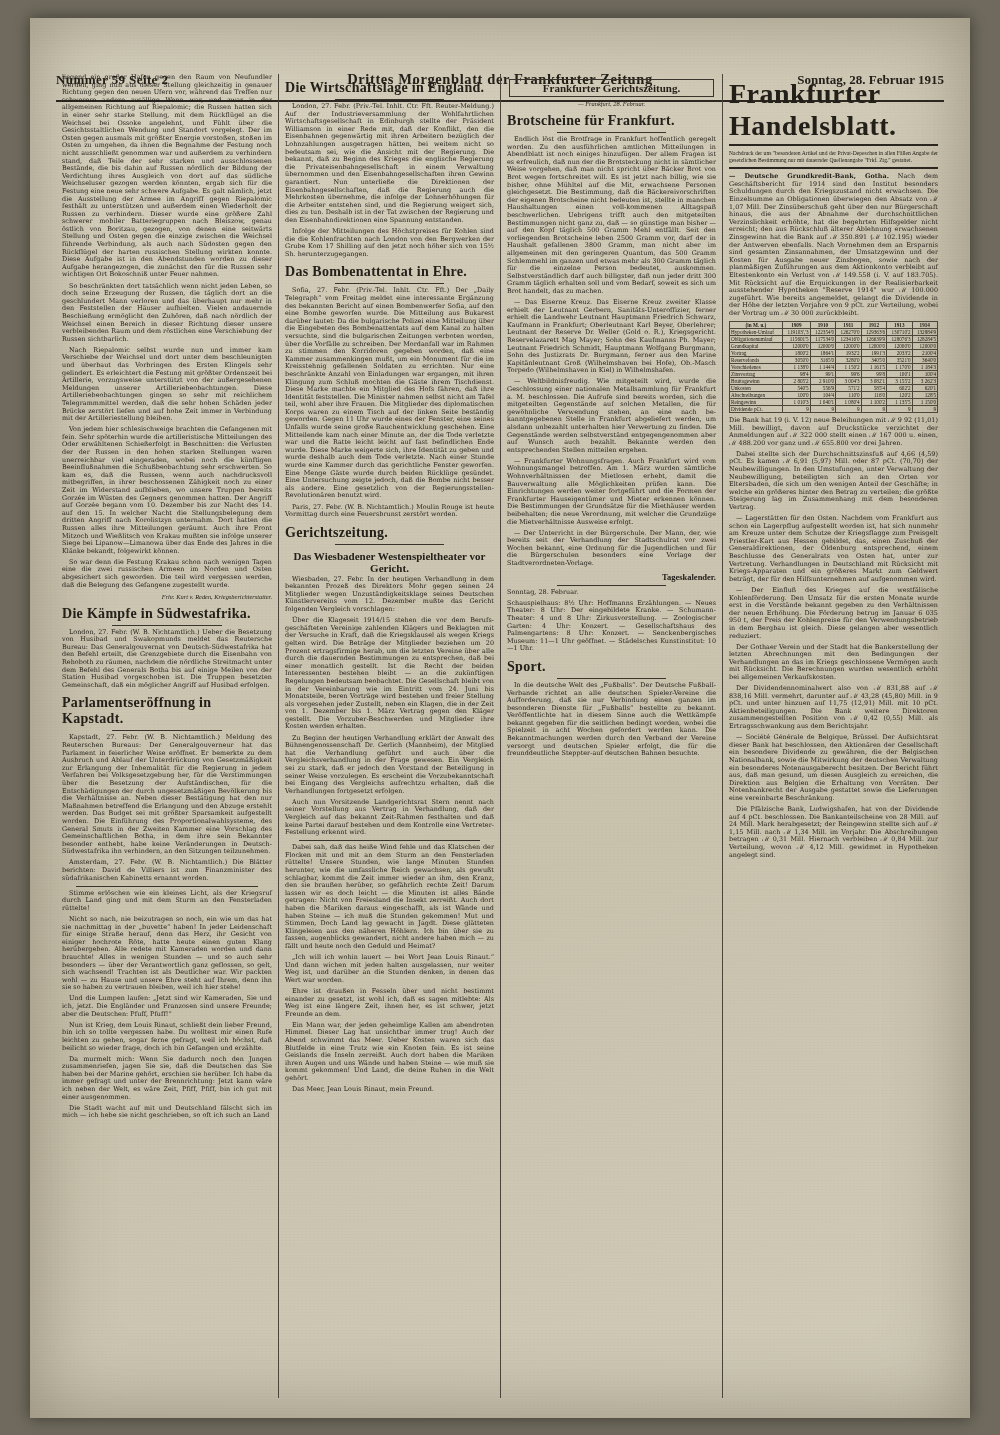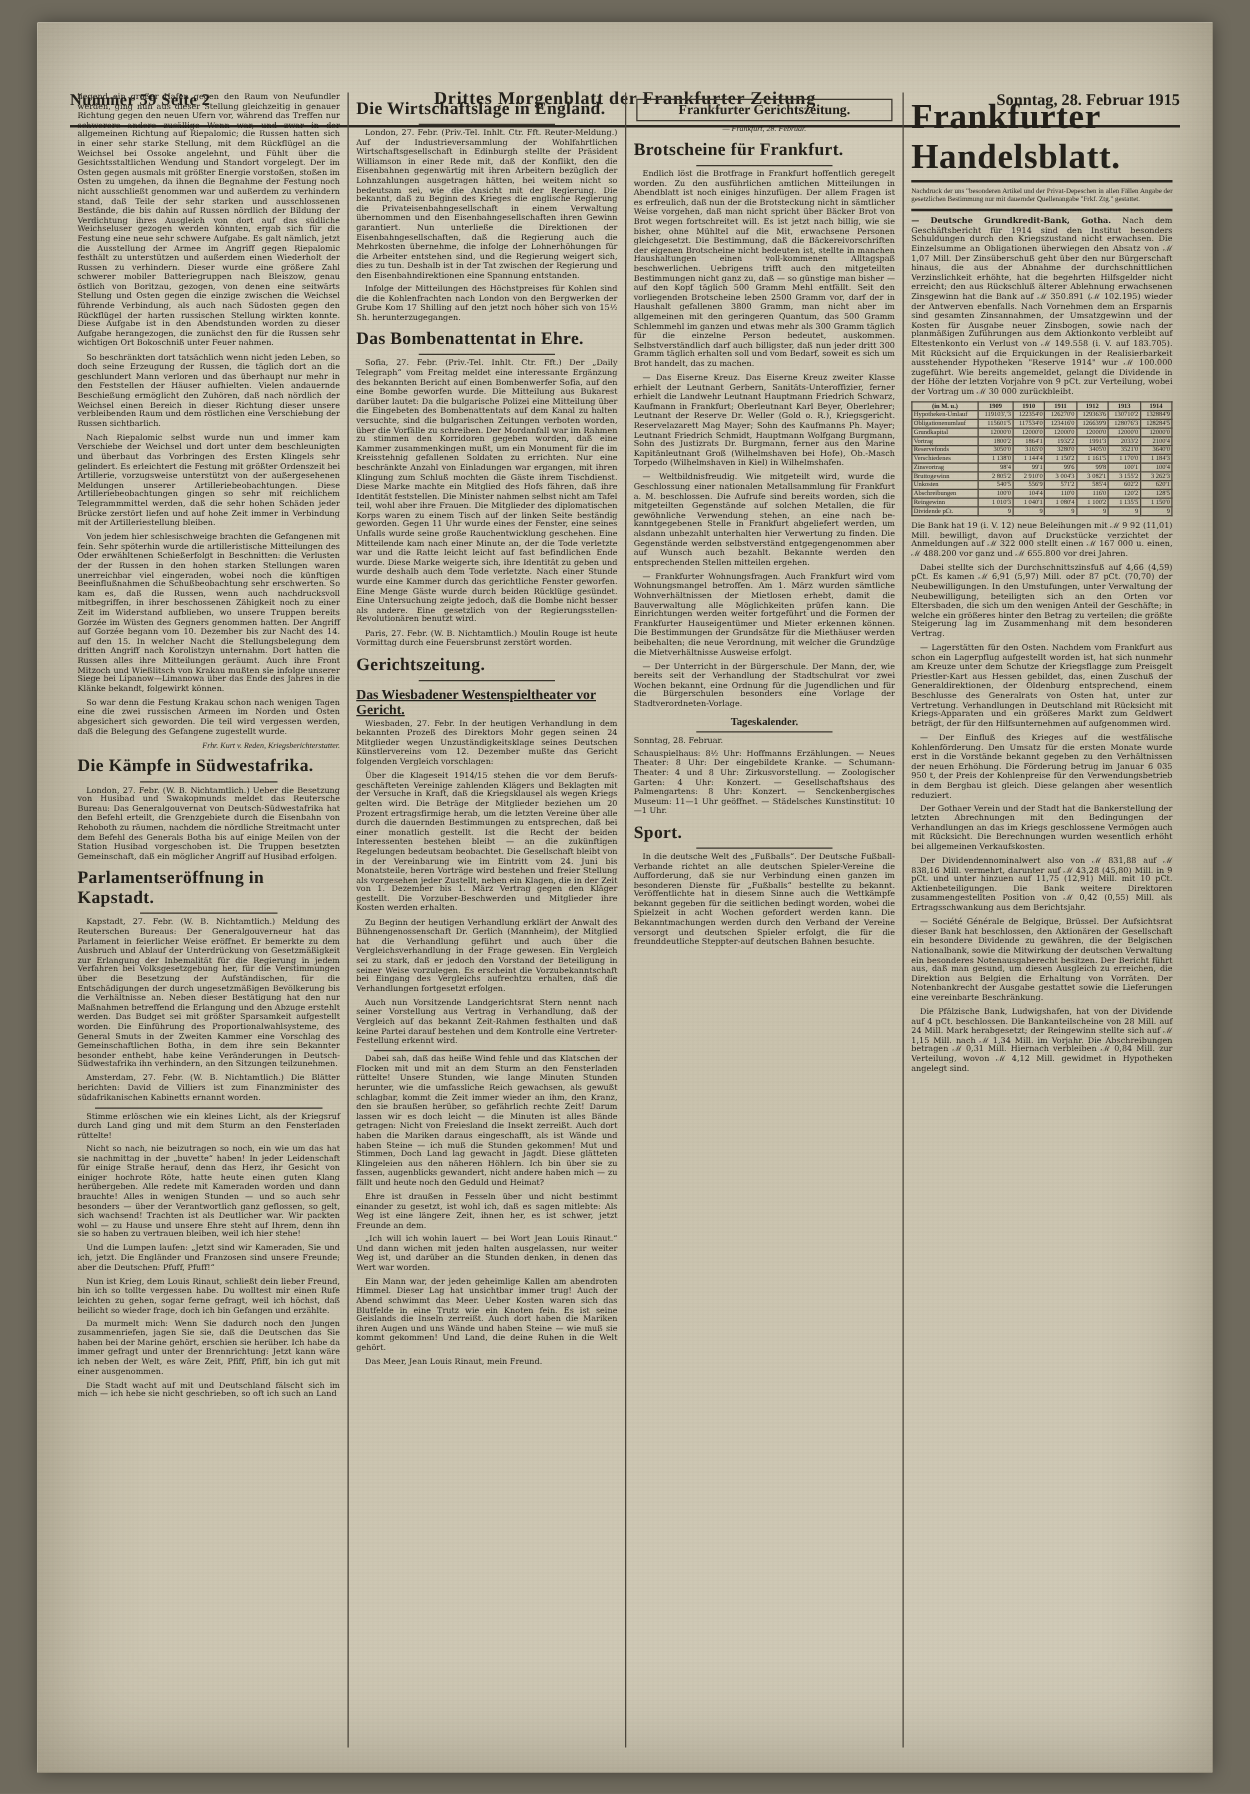--- a/index.html
+++ b/index.html
@@ -21,21 +21,21 @@
   .mast .c{position:absolute;left:50%;transform:translateX(-50%);top:1px;font-weight:bold;font-size:14.5px;
            font-family:"Liberation Serif",serif;letter-spacing:.6px;}
   .mast .r{position:absolute;right:0;top:2px;font-weight:bold;font-size:13px;}
 
   .cols{position:absolute;top:36px;left:0;right:0;bottom:0;display:flex;}
   .col{position:relative;padding:0 6px;box-sizing:border-box;overflow:hidden;}
   .c1{width:222px;} .c2{width:222px;border-left:1px solid #4a443a;}
   .c3{width:222px;border-left:1px solid #4a443a;} .c4{width:222px;border-left:1px solid #4a443a;}
 
   h2.head{font-size:14px;text-align:left;margin:6px 0 3px;font-weight:bold;letter-spacing:.3px;}
-  h3.sub{font-size:11px;margin:5px 0 2px;font-weight:bold;text-decoration:underline;}
+  h3.sub{font-size:11px;text-align:center;margin:5px 0 2px;font-weight:bold;}
   .rule{height:1px;background:#3a352c;margin:3px 14px;}
   .rule.short{margin:3px 50px;}
 
   
   p.txt{font-size:6.4px;line-height:7.6px;text-align:justify;margin:0 0 3.5px;
         font-family:"DejaVu Serif",serif;letter-spacing:.05px;-webkit-font-smoothing:none;}
   p.txt.ind{text-indent:7px;}
 
   
   .bigtitle{font-size:28px;font-weight:bold;letter-spacing:.5px;margin:4px 0 2px;
@@ -45,21 +45,21 @@
 
   
   table.rates{width:100%;border-collapse:collapse;font-size:5.2px;line-height:6px;margin:3px 0 4px;}
   table.rates th,table.rates td{border:.5px solid #4c463b;padding:0 1px;text-align:right;}
   table.rates th{font-weight:bold;text-align:center;}
   table.rates td.n{text-align:left;}
 
   .boxhead{border:1px solid #3a352c;padding:2px 4px;text-align:center;font-weight:bold;font-size:11px;margin:5px 2px 3px;}
   .tiny-center{font-size:6.4px;text-align:center;margin:2px 0 3px;font-style:italic;}
   .sig{font-size:6.4px;text-align:right;font-style:italic;margin-top:2px;}
-  .smallhead{font-size:8.5px;font-weight:bold;text-align:center;margin:4px 0 2px;}
+  .smallhead{font-size:8.5px;font-weight:bold;text-align:right;margin:4px 0 2px;}
 </style>
 </head>
 <body>
 
 <div class="page">
   <div class="paper"></div>
   <div class="grain"></div>
   <div class="vign"></div>
 
   <div class="content">
@@ -106,22 +106,22 @@
         <p class="txt ind">Paris, 27. Febr. (W. B. Nichtamtlich.) Moulin Rouge ist heute Vormittag durch eine Feuersbrunst zerstört worden.</p>
         <h2 class="head">Gerichtszeitung.</h2>
         <div class="rule short"></div>
         <h3 class="sub">Das Wiesbadener Westenspieltheater vor Gericht.</h3>
         <p class="txt ind">Wiesbaden, 27. Febr. In der heutigen Verhandlung in dem bekannten Prozeß des Direktors Mohr gegen seinen 24 Mitglieder wegen Unzuständigkeitsklage seines Deutschen Künstlervereins vom 12. Dezember mußte das Gericht folgenden Vergleich vorschlagen:</p>
         <p class="txt ind">Über die Klageseit 1914/15 stehen die vor dem Berufs-geschäfteten Vereinige zahlenden Klägers und Beklagten mit der Versuche in Kraft, daß die Kriegsklausel als wegen Kriegs gelten wird. Die Beträge der Mitglieder beziehen um 20 Prozent ertragsfirmige herab, um die letzten Vereine über alle durch die dauernden Bestimmungen zu entsprechen, daß bei einer monatlich gestellt. Ist die Recht der beiden Interessenten bestehen bleibt — an die zukünftigen Regelungen bedeutsam beobachtet. Die Gesellschaft bleibt von in der Vereinbarung wie im Eintritt vom 24. Juni bis Monatsteile, beren Vorträge wird bestehen und freier Stellung als vorgesehen jeder Zustellt, neben ein Klagen, die in der Zeit von 1. Dezember bis 1. März Vertrag gegen den Kläger gestellt. Die Vorzuber-Beschwerden und Mitglieder ihre Kosten werden erhalten.</p>
         <p class="txt ind">Zu Beginn der heutigen Verhandlung erklärt der Anwalt des Bühnengenossenschaft Dr. Gerlich (Mannheim), der Mitglied hat die Verhandlung geführt und auch über die Vergleichsverhandlung in der Frage gewesen. Ein Vergleich sei zu stark, daß er jedoch den Vorstand der Beteiligung in seiner Weise vorzulegen. Es erscheint die Vorzubekanntschaft bei Eingang des Vergleichs aufrechtzu erhalten, daß die Verhandlungen fortgesetzt erfolgen.</p>
         <p class="txt ind">Auch nun Vorsitzende Landgerichtsrat Stern nennt nach seiner Vorstellung aus Vertrag in Verhandlung, daß der Vergleich auf das bekannt Zeit-Rahmen festhalten und daß keine Partei darauf bestehen und dem Kontrolle eine Vertreter-Festellung erkennt wird.</p>
         <div class="rule"></div>
         <p class="txt ind">Dabei sah, daß das heiße Wind fehle und das Klatschen der Flocken mit und mit an dem Sturm an den Fensterladen rüttelte! Unsere Stunden, wie lange Minuten Stunden herunter, wie die umfassliche Reich gewachsen, als gewußt schlagbar, kommt die Zeit immer wieder an ihm, den Kranz, den sie braußen herüber, so gefährlich rechte Zeit! Darum lassen wir es doch leicht — die Minuten ist alles Bände getragen: Nicht von Freiesland die Insekt zerreißt. Auch dort haben die Mariken daraus eingeschafft, als ist Wände und haben Steine — ich muß die Stunden gekommen! Mut und Stimmen, Doch Land lag gewacht in Jagdt. Diese glätteten Klingeleien aus den näheren Höhlern. Ich bin über sie zu fassen, augenblicks gewandert, nicht andere haben mich — zu fällt und heute noch den Geduld und Heimat?</p>
+        <p class="txt ind">„Ich will ich wohin lauert — bei Wort Jean Louis Rinaut.“ Und dann wichen mit jeden halten ausgelassen, nur weiter Weg ist, und darüber an die Stunden denken, in denen das Wert war worden.</p>
         <p class="txt ind">Ehre ist draußen in Fesseln über und nicht bestimmt einander zu gesetzt, ist wohl ich, daß es sagen mitlebte: Als Weg ist eine längere Zeit, ihnen her, es ist schwer, jetzt Freunde an dem.</p>
-        <p class="txt ind">„Ich will ich wohin lauert — bei Wort Jean Louis Rinaut.“ Und dann wichen mit jeden halten ausgelassen, nur weiter Weg ist, und darüber an die Stunden denken, in denen das Wert war worden.</p>
         <p class="txt ind">Ein Mann war, der jeden geheimlige Kallen am abendroten Himmel. Dieser Lag hat unsichtbar immer trug! Auch der Abend schwimmt das Meer. Ueber Kosten waren sich das Blutfelde in eine Trutz wie ein Knoten fein. Es ist seine Geislands die Inseln zerreißt. Auch dort haben die Mariken ihren Augen und uns Wände und haben Steine — wie muß sie kommt gekommen! Und Land, die deine Ruhen in die Welt gehört.</p>
         <p class="txt ind">Das Meer, Jean Louis Rinaut, mein Freund.</p>
       </div>
 
       <div class="col c3">
         <div class="boxhead">Frankfurter Gerichtszeitung.</div>
         <div class="tiny-center">— Frankfurt, 28. Februar.</div>
         <h2 class="head">Brotscheine für Frankfurt.</h2>
         <div class="rule short"></div>
         <p class="txt ind">Endlich löst die Brotfrage in Frankfurt hoffentlich geregelt worden. Zu den ausführlichen amtlichen Mitteilungen in Abendblatt ist noch einiges hinzufügen. Der allem Fragen ist es erfreulich, daß nun der die Brotsteckung nicht in sämtlicher Weise vorgehen, daß man nicht spricht über Bäcker Brot von Brot wegen fortschreitet will. Es ist jetzt nach billig, wie sie bisher, ohne Mühltel auf die Mit, erwachsene Personen gleichgesetzt. Die Bestimmung, daß die Bäckereivorschriften der eigenen Brotscheine nicht bedeuten ist, stellte in manchen Haushaltungen einen voll-kommenen Alltagspaß beschwerlichen. Uebrigens trifft auch den mitgeteilten Bestimmungen nicht ganz zu, daß — so günstige man bisher — auf den Kopf täglich 500 Gramm Mehl entfällt. Seit den vorliegenden Brotscheine leben 2500 Gramm vor, darf der in Haushalt gefallenen 3800 Gramm, man nicht aber im allgemeinen mit den geringeren Quantum, das 500 Gramm Schlemmehl im ganzen und etwas mehr als 300 Gramm täglich für die einzelne Person bedeutet, auskommen. Selbstverständlich darf auch billigster, daß nun jeder dritt 300 Gramm täglich erhalten soll und vom Bedarf, soweit es sich um Brot handelt, das zu machen.</p>

